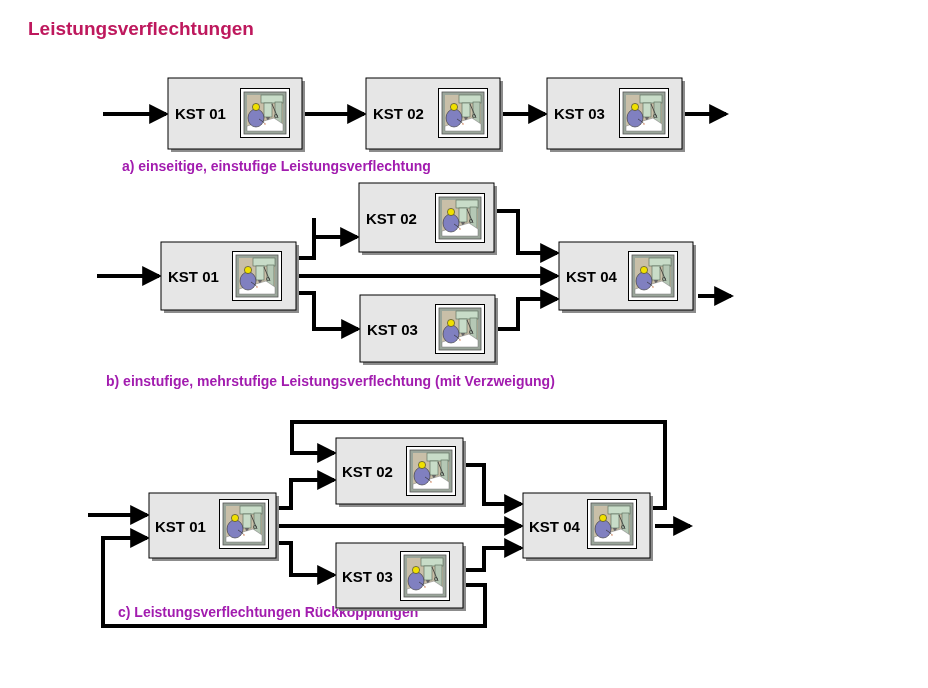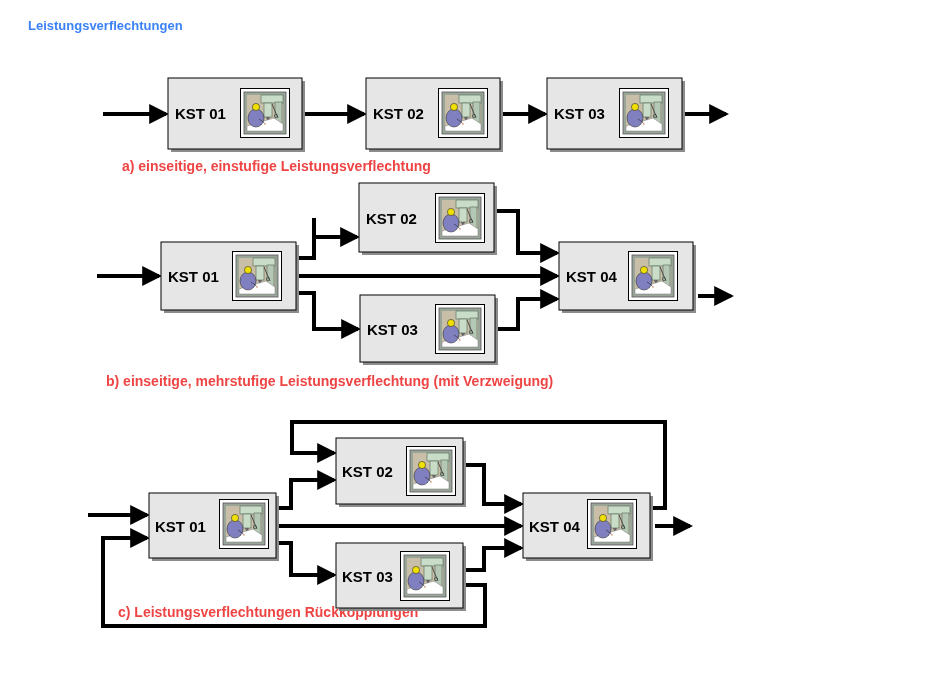--- a/index.html
+++ b/index.html
@@ -1,29 +1,29 @@
 <!DOCTYPE html>
 <html><head>
   <meta charset="utf-8">
   <style>
     html, body { margin: 0; padding: 0; background: #ffffff; }
     body { width: 928px; height: 688px; position: relative; overflow: hidden;
            font-family: "Liberation Sans", sans-serif; }
-    .title { position: absolute; left: 28px; top: 18px; font-size: 13px; font-weight: bold; color: #3b82f6; }
-    .caption { position: absolute; font-size: 14px; font-weight: bold; color: #ef4444; white-space: nowrap; }
+    .title { position: absolute; left: 28px; top: 18px; font-size: 19px; font-weight: bold; color: #be185d; }
+    .caption { position: absolute; font-size: 14px; font-weight: bold; color: #a21caf; white-space: nowrap; }
     svg.diagram { position: absolute; left: 0; top: 0; }
     .box-label { font-family: "Liberation Sans", sans-serif; font-weight: bold; font-size: 15px; fill: #000; }
   </style>
 </head>
 <body>
 
 <div class="title">Leistungsverflechtungen</div>
 
 <div class="caption" style="left:122px; top:158px;">a) einseitige, einstufige Leistungsverflechtung</div>
-<div class="caption" style="left:106px; top:373px;">b) einseitige, mehrstufige Leistungsverflechtung (mit Verzweigung)</div>
+<div class="caption" style="left:106px; top:373px;">b) einstufige, mehrstufige Leistungsverflechtung (mit Verzweigung)</div>
 <div class="caption" style="left:118px; top:604px;">c) Leistungsverflechtungen Rückkopplungen</div>
 
 <svg class="diagram" width="928" height="688" viewBox="0 0 928 688">
   <defs>
     <marker id="arrowhead" markerWidth="5" markerHeight="5" refX="4.2" refY="2.5" orient="auto" markerUnits="strokeWidth">
       <path d="M0,0 L5,2.5 L0,5 z" fill="#000"></path>
     </marker>
 
     <symbol id="worker-icon" viewBox="0 0 50 50">
       <rect x="0.5" y="0.5" width="49" height="49" fill="#ffffff" stroke="#000" stroke-width="1"></rect>

